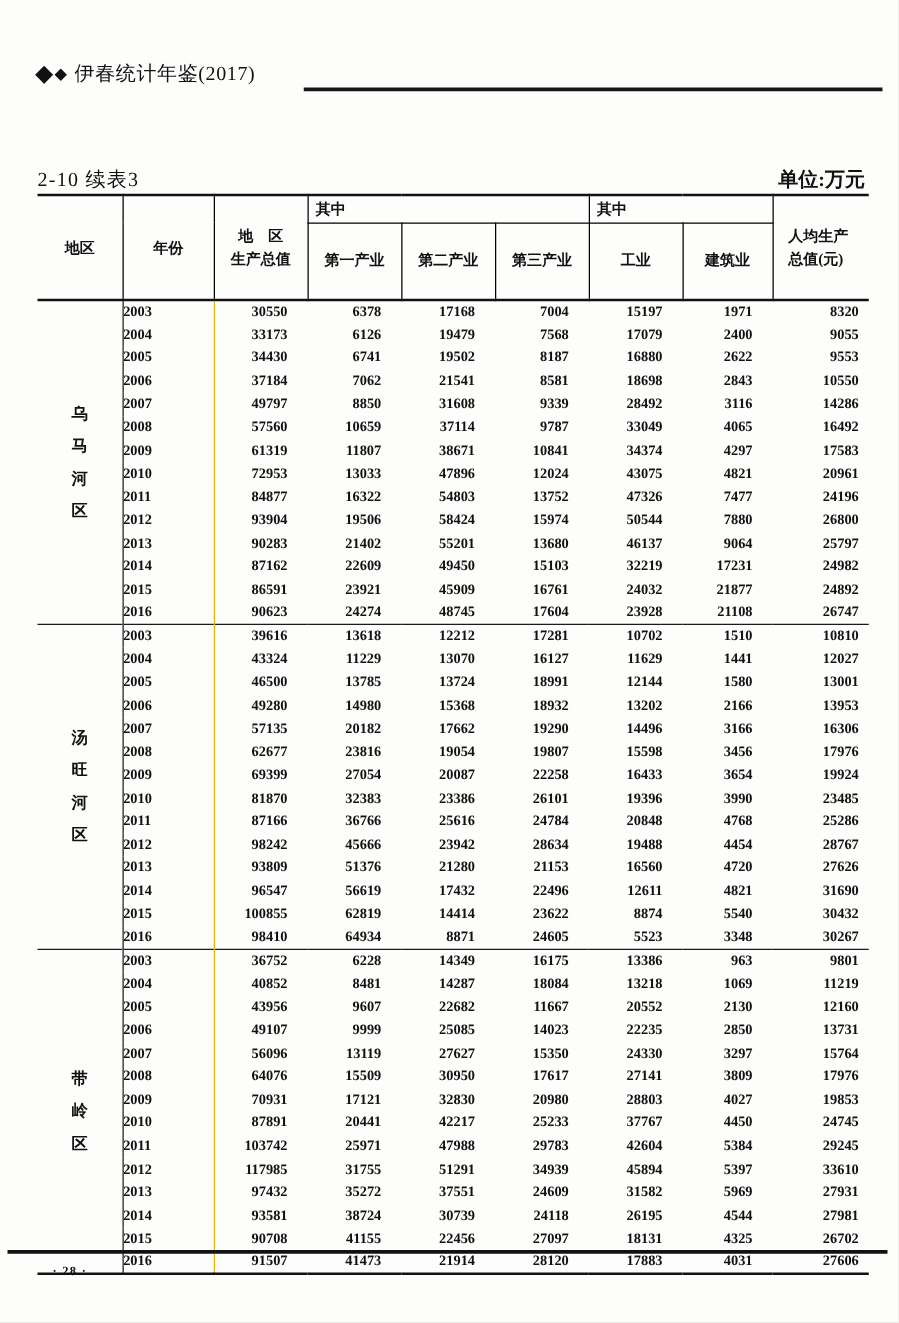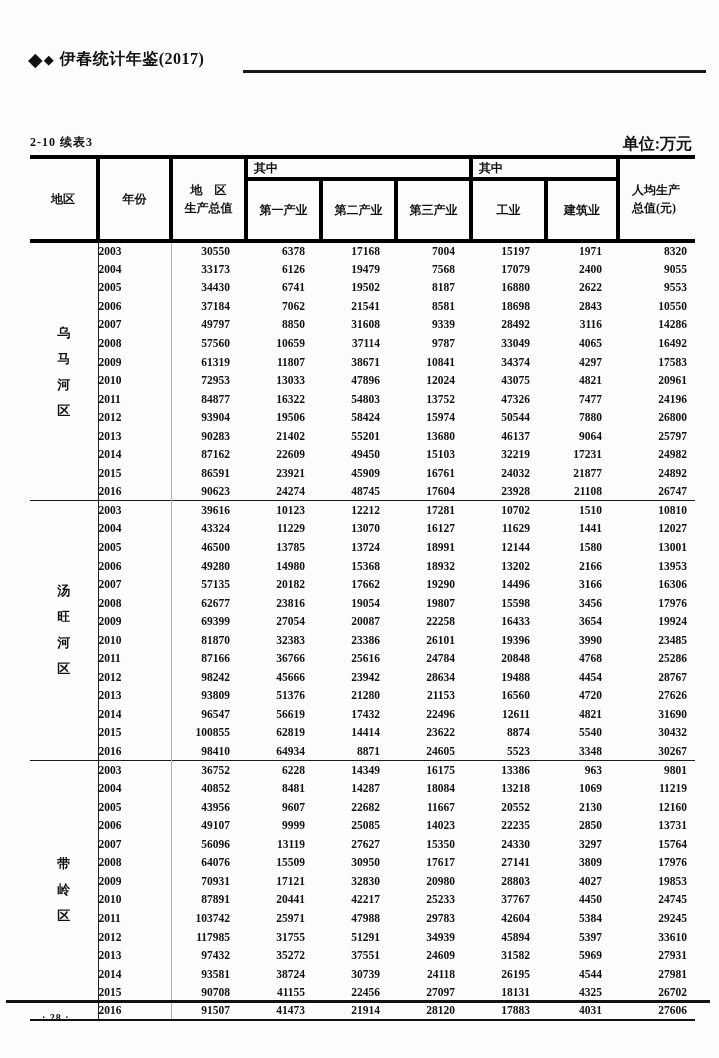--- a/index.html
+++ b/index.html
@@ -8,35 +8,35 @@
     width:719px;height:1058px;
     background:#fdfdfc;
     overflow:hidden;
     font-family:"Liberation Serif","DejaVu Serif",serif;
     color:#111;
   }
   
   .book-header{position:absolute;top:46px;left:28px;height:26px;display:flex;align-items:center;}
   .diamond-lg{font-size:19px;line-height:1;margin-right:1px;font-family:"DejaVu Sans",sans-serif;}
   .diamond-sm{font-size:13px;line-height:1;margin-right:6px;font-family:"DejaVu Sans",sans-serif;}
-  .brand-title{font-size:16px;font-weight:700;letter-spacing:0.5px;}
+  .brand-title{font-size:16px;font-weight:400;letter-spacing:0.5px;}
   .header-rule{position:absolute;top:70px;left:243px;width:463px;height:2.5px;background:#161616;}
   
   .table-meta{position:absolute;top:134px;left:30px;width:662px;display:flex;justify-content:space-between;}
-  .table-label{font-size:12px;font-weight:700;letter-spacing:1px;}
+  .table-label{font-size:16px;font-weight:400;letter-spacing:1px;}
   .unit-label{font-size:16px;font-weight:700;}
   
   table.stats{
     position:absolute;top:155px;left:30px;width:665px;
     border-collapse:collapse;table-layout:fixed;
     border-top:2.5px solid #121212;
     border-bottom:2.5px solid #121212;
   }
   thead th{
-    border:4px solid #000000;
+    border:1px solid #000000;
     font-weight:700;font-size:12px;
     text-align:center;vertical-align:middle;
     padding:0;line-height:1.4;font-family:Liberation Serif, serif;
   }
   thead tr:first-child{height:22px;}
   thead tr:last-child{height:62px;}
   thead th:first-child{border-left:none;}
   thead th:last-child{border-right:none;margin-top:28px;}
   thead{border-bottom:2px solid #121212;}
   th.among{text-align:left;padding-left:6px;font-size:12px;}
@@ -253,21 +253,21 @@
           <td class="num-cell">21108</td>
           <td class="num-cell last">26747</td>
         </tr>
         <tr class="block-start">
           <td rowspan="14" class="region-cell">汤
 旺
 河
 区</td>
           <td class="year-cell">2003</td>
           <td class="num-cell">39616</td>
-          <td class="num-cell">10123</td>
+          <td class="num-cell">13618</td>
           <td class="num-cell">12212</td>
           <td class="num-cell">17281</td>
           <td class="num-cell">10702</td>
           <td class="num-cell">1510</td>
           <td class="num-cell last">10810</td>
         </tr>
         <tr>
           <td class="year-cell">2004</td>
           <td class="num-cell">43324</td>
           <td class="num-cell">11229</td>

